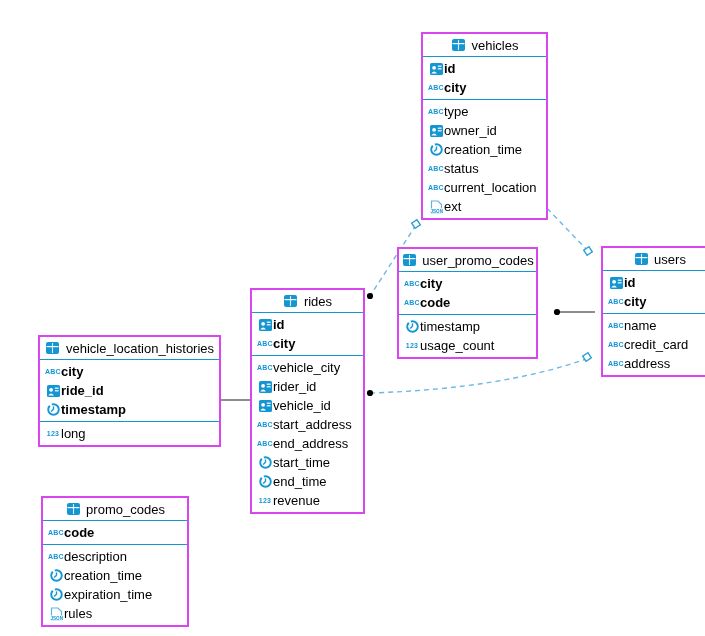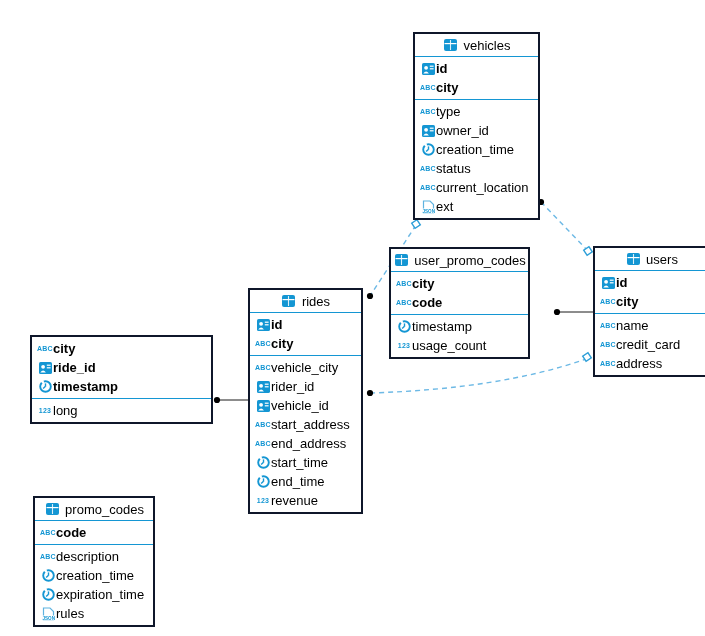--- a/index.html
+++ b/index.html
@@ -11,24 +11,25 @@
     position:relative;
     width:705px;height:636px;
     background:#ffffff;
     overflow:hidden;
   }
   #wires{position:absolute;left:0;top:0;width:705px;height:636px;}
 
   .er-table{
     position:absolute;
     background:#ffffff;
-    border:2px solid #0f172a;
+    border:2px solid #d946ef;
     box-sizing:border-box;
     font-size:13px;
     color:#000000;
+    margin-left:8px;
   }
   .er-header{
     display:flex;align-items:center;justify-content:center;gap:5px;
     height:22px;
     border-bottom:1px solid #1496d3;
     white-space:nowrap;
     cursor:default;
   }
   .er-section{padding:2px 0;}
   .er-section.keys{border-bottom:1px solid #1496d3;}
@@ -242,21 +243,21 @@
           <span class="col-name">credit_card</span>
         </div>
         <div class="er-row">
           <span class="ic">
             <span class="txt-icon">ABC</span>
           </span>
           <span class="col-name">address</span>
         </div>
       </div>
     </div>
-    <div class="er-table" style="left: 248px; top: 288px; width: 115px;">
+    <div class="er-table" style="left: 242px; top: 288px; width: 115px;">
       <div class="er-header">
         <span class="ic">
           <svg width="13" height="12" viewBox="0 0 13 12">
             <rect x="0" y="0" width="13" height="12" rx="2" fill="#1496d3"></rect>
             <line x1="0.5" y1="4.6" x2="12.5" y2="4.6" stroke="#ffffff" stroke-width="1.2"></line>
             <line x1="6.5" y1="1" x2="6.5" y2="11" stroke="#ffffff" stroke-width="1.1" opacity="0.85"></line>
           </svg>
         </span>
         <span>rides</span>
       </div>
@@ -347,20 +348,30 @@
         </div>
         <div class="er-row">
           <span class="ic">
             <span class="txt-icon">123</span>
           </span>
           <span class="col-name">revenue</span>
         </div>
       </div>
     </div>
     <div class="er-table" style="left: 30px; top: 335px; width: 183px;">
+      <div class="er-header">
+        <span class="ic">
+          <svg width="13" height="12" viewBox="0 0 13 12">
+            <rect x="0" y="0" width="13" height="12" rx="2" fill="#1496d3"></rect>
+            <line x1="0.5" y1="4.6" x2="12.5" y2="4.6" stroke="#ffffff" stroke-width="1.2"></line>
+            <line x1="6.5" y1="1" x2="6.5" y2="11" stroke="#ffffff" stroke-width="1.1" opacity="0.85"></line>
+          </svg>
+        </span>
+        <span>vehicle_location_histories</span>
+      </div>
       <div class="er-section keys">
         <div class="er-row key">
           <span class="ic">
             <span class="txt-icon">ABC</span>
           </span>
           <span class="col-name">city</span>
         </div>
         <div class="er-row key">
           <span class="ic">
             <svg width="13" height="12" viewBox="0 0 13 12">
@@ -387,21 +398,21 @@
       </div>
       <div class="er-section">
         <div class="er-row">
           <span class="ic">
             <span class="txt-icon">123</span>
           </span>
           <span class="col-name">long</span>
         </div>
       </div>
     </div>
-    <div class="er-table" style="left: 33px; top: 496px; width: 122px;">
+    <div class="er-table" style="left: 33px; top: 496px; width: 148px;">
       <div class="er-header">
         <span class="ic">
           <svg width="13" height="12" viewBox="0 0 13 12">
             <rect x="0" y="0" width="13" height="12" rx="2" fill="#1496d3"></rect>
             <line x1="0.5" y1="4.6" x2="12.5" y2="4.6" stroke="#ffffff" stroke-width="1.2"></line>
             <line x1="6.5" y1="1" x2="6.5" y2="11" stroke="#ffffff" stroke-width="1.1" opacity="0.85"></line>
           </svg>
         </span>
         <span>promo_codes</span>
       </div>

